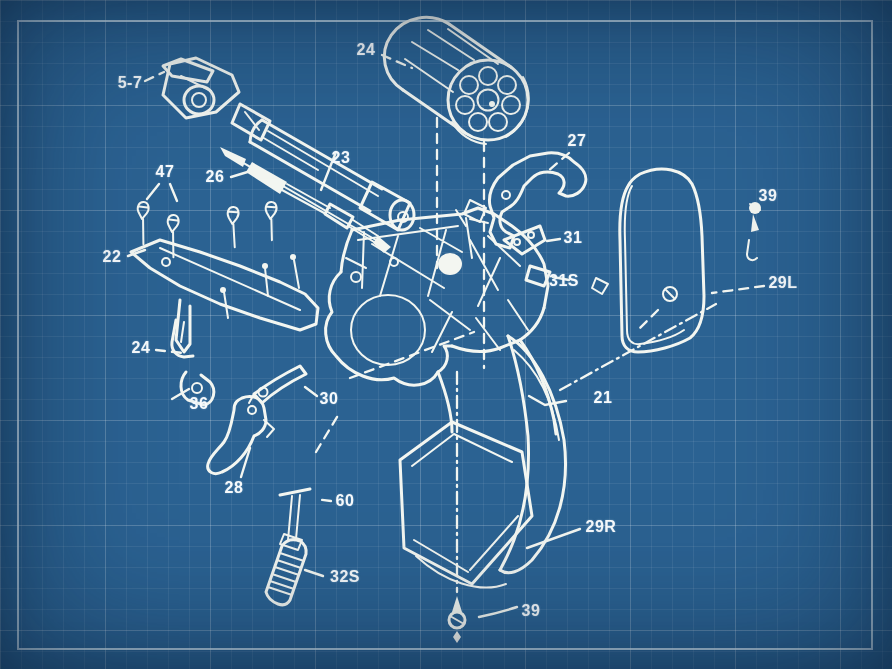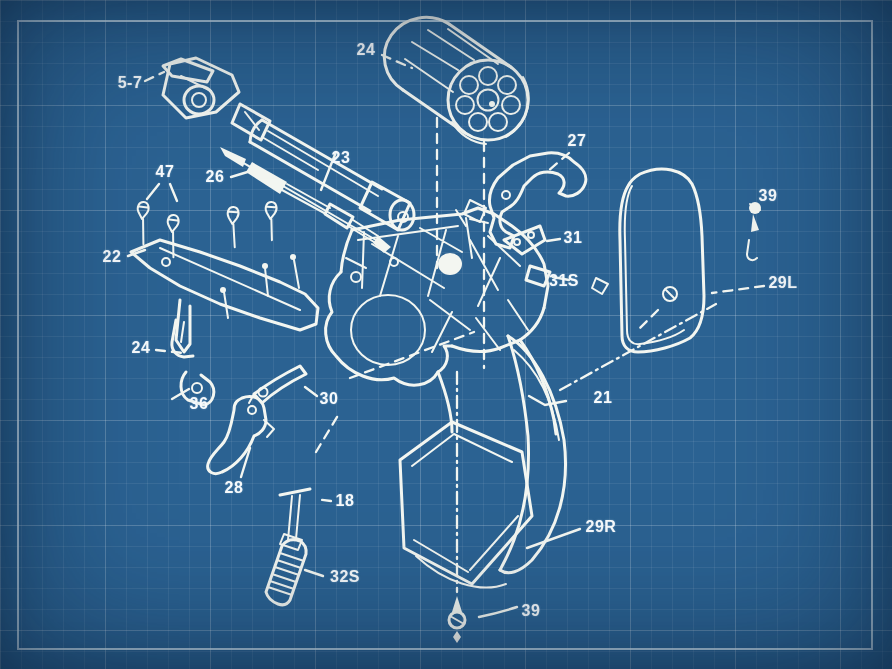--- a/index.html
+++ b/index.html
@@ -289,20 +289,20 @@
       <div class="part-label" style="left: 112px; top: 257px;">22</div>
       <div class="part-label" style="left: 573px; top: 238px;">31</div>
       <div class="part-label" style="left: 564px; top: 281px;">31S</div>
       <div class="part-label" style="left: 768px; top: 196px;">39</div>
       <div class="part-label" style="left: 783px; top: 283px;">29L</div>
       <div class="part-label" style="left: 141px; top: 348px;">24</div>
       <div class="part-label" style="left: 158px; top: 404px; margin-left: 41px;">36</div>
       <div class="part-label" style="left: 329px; top: 399px;">30</div>
       <div class="part-label" style="left: 580px; top: 398px; margin-left: 23px;">21</div>
       <div class="part-label" style="left: 234px; top: 488px;">28</div>
-      <div class="part-label" style="left: 345px; top: 501px;">18</div>
+      <div class="part-label" style="left: 345px; top: 501px;">60</div>
       <div class="part-label" style="left: 345px; top: 577px;">32S</div>
       <div class="part-label" style="left: 601px; top: 527px;">29R</div>
       <div class="part-label" style="left: 531px; top: 611px;">39</div>
     </div>
 
   <div class="vignette"></div>
 </div>
 
 </body></html>

